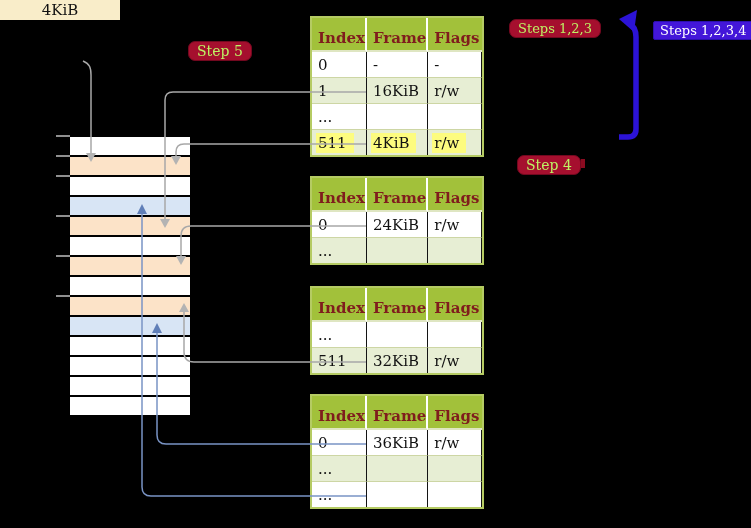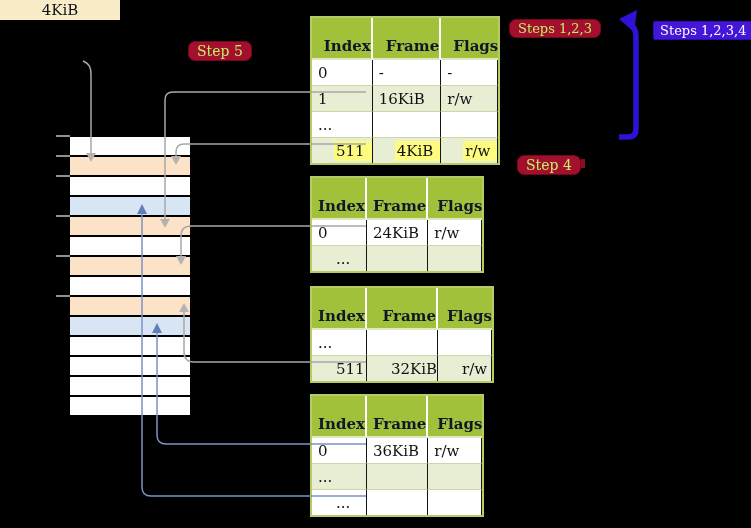--- a/index.html
+++ b/index.html
@@ -33,32 +33,32 @@
   
   table.pt{
     position:absolute;left:310px;
     border-collapse:separate;border-spacing:0;
     border:2px solid #b5cb63;
     table-layout:fixed;
     background:#fff;
   }
   table.pt col.c1{width:54px;} table.pt col.c2{width:60px;} table.pt col.c3{width:54px;}
   table.pt th{
-    background:#a2c13a;color:#0f172a;font-weight:bold;font-size:15px;
-    height:24px;text-align:right;padding:16px 0 0 6px;
+    background:#a2c13a;color:#7f1d1d;font-weight:bold;font-size:15px;
+    height:24px;text-align:left;padding:8px 0 0 6px;
     border-right:2px solid #ffffff;border-bottom:2px solid #dfe6c2;
   }
   table.pt th:last-child{border-right:none;}
   table.pt td{
     font-size:15px;color:#111;height:25px;padding:0 0 0 6px;
     border-right:1px solid #141414;border-bottom:1px solid #cdd6a4;
     overflow:hidden;white-space:nowrap;
   }
   table.pt td:last-child{border-right:1px solid #141414;}
-  table.pt tr:last-child td{border-bottom:none;padding-left:24px;}
+  table.pt tr:last-child td{border-bottom:none;}
   table.pt tbody tr:nth-child(odd) td{background:#ffffff;}
   table.pt tbody tr:nth-child(even) td{background:#e7eed4;}
   .hl{background:#fdfc7f;padding:1px 7px 1px 2px;margin-left:-2px;}
 
   #table-1{top:16px;}
   #table-2{top:176px;}
   #table-3{top:286px;}
   #table-4{top:394px;}
 
   

